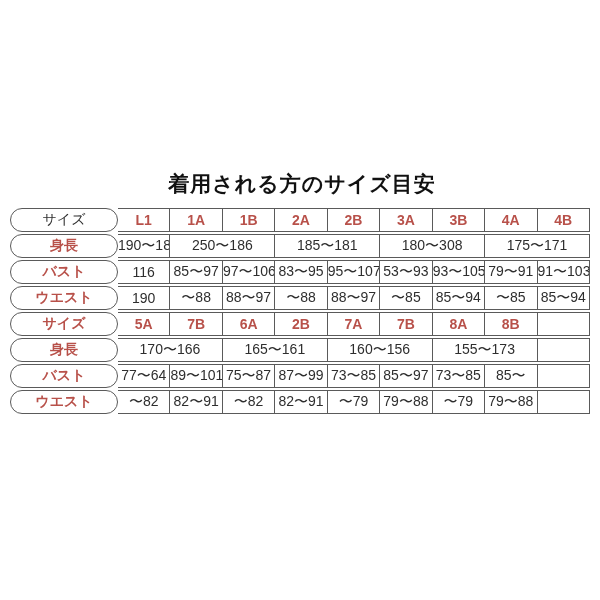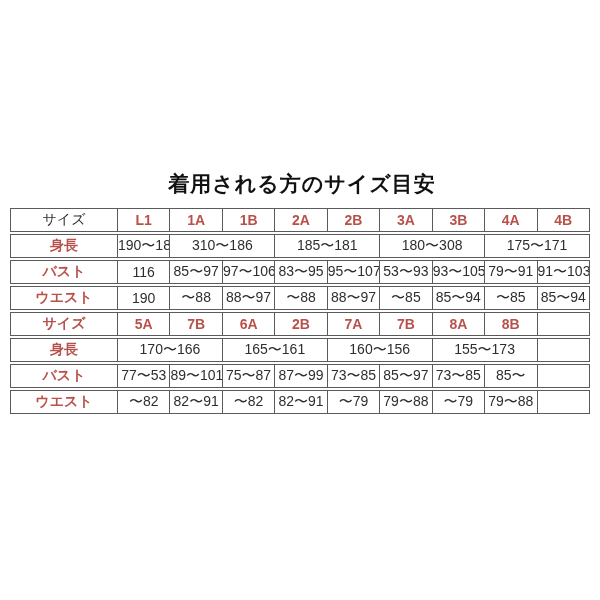--- a/index.html
+++ b/index.html
@@ -42,21 +42,21 @@
     border-left: none;
     height: 22px;
     padding: 0;
     text-align: center;
     vertical-align: middle;
     font-size: 14px;
     color: var(--text);
     white-space: nowrap;
     overflow: hidden;
   }
-  td:first-child { border-left: 1px solid var(--border); }
+  td:first-child { border-left: 1px solid var(--border); border-radius: 12px; }
   td.red { color: var(--red); font-weight: bold; }
 </style>
 </head>
 <body>
 
 <div class="canvas">
   <h1 class="title">着用される方のサイズ目安</h1>
 
   <table class="size-table">
     <colgroup>
@@ -80,21 +80,21 @@
           <td class="red">2A</td>
           <td class="red">2B</td>
           <td class="red">3A</td>
           <td class="red">3B</td>
           <td class="red">4A</td>
           <td class="red">4B</td>
         </tr>
         <tr>
           <td class="rowlabel red">身長</td>
           <td>190〜180</td>
-          <td colspan="2">310〜186</td>
+          <td colspan="2">250〜186</td>
           <td colspan="2">185〜181</td>
           <td colspan="2">180〜308</td>
           <td colspan="2">175〜171</td>
         </tr>
         <tr>
           <td class="rowlabel red">バスト</td>
           <td>116</td>
           <td>85〜97</td>
           <td>97〜106</td>
           <td>83〜95</td>
@@ -131,21 +131,21 @@
         <tr>
           <td class="rowlabel red">身長</td>
           <td colspan="2">170〜166</td>
           <td colspan="2">165〜161</td>
           <td colspan="2">160〜156</td>
           <td colspan="2">155〜173</td>
           <td></td>
         </tr>
         <tr>
           <td class="rowlabel red">バスト</td>
-          <td>77〜53</td>
+          <td>77〜64</td>
           <td>89〜101</td>
           <td>75〜87</td>
           <td>87〜99</td>
           <td>73〜85</td>
           <td>85〜97</td>
           <td>73〜85</td>
           <td>85〜</td>
           <td></td>
         </tr>
         <tr>

